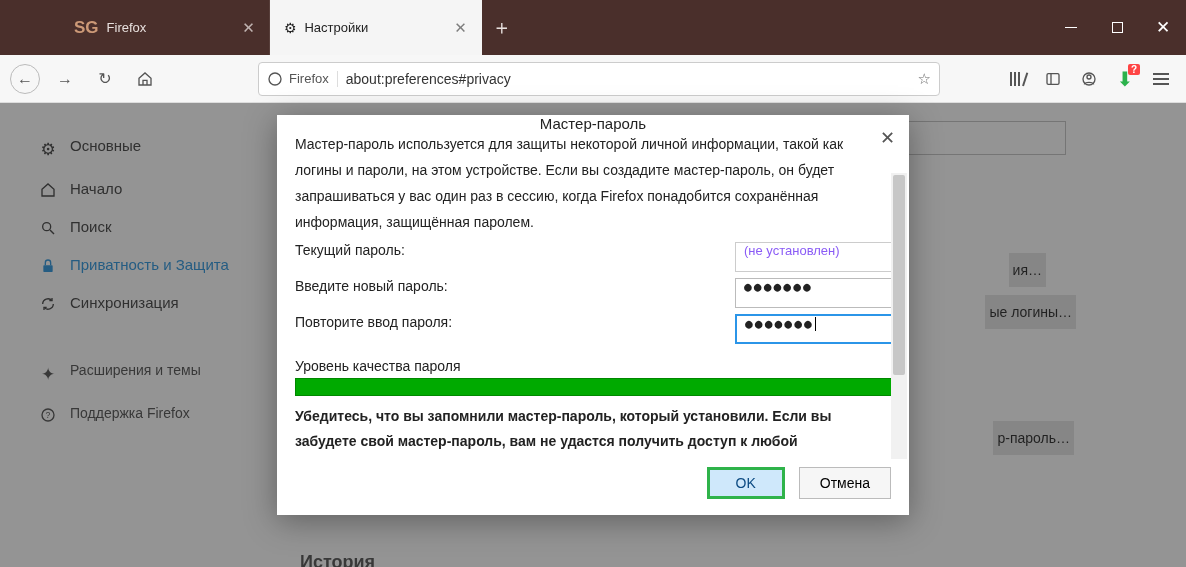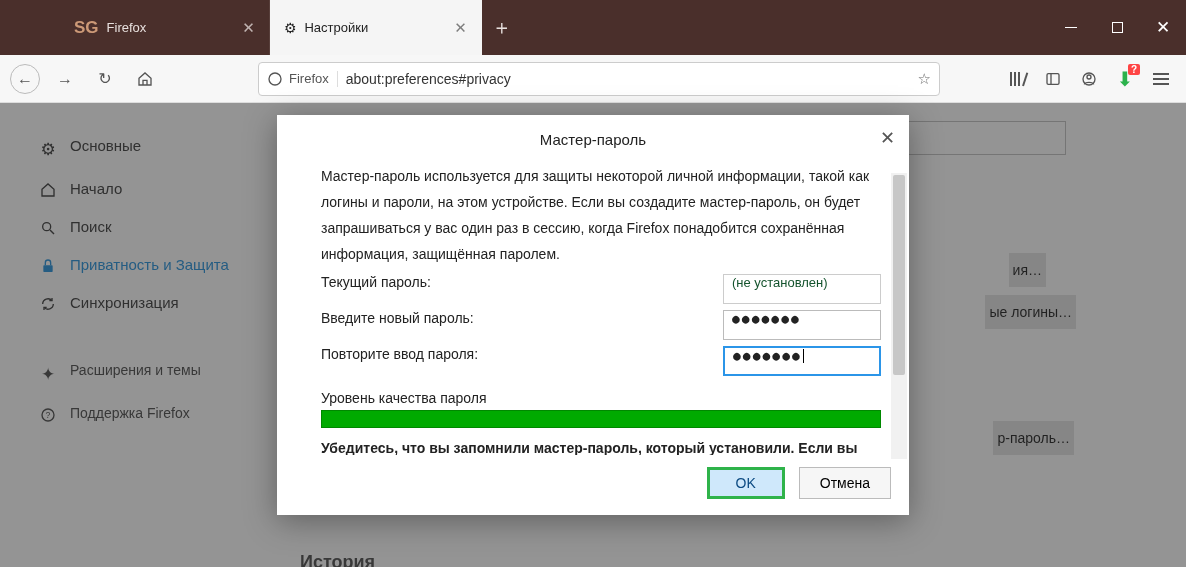--- a/index.html
+++ b/index.html
@@ -43,29 +43,29 @@
   .side-footer .side-item { font-size: 14px; color: #333; }
 
   .prefs-main { flex: 1; padding: 20px 40px; position: relative; }
   .search-box { position: absolute; top: 18px; right: 120px; width: 200px; height: 34px; border: 1px solid #bbb; background: #fff; display: flex; align-items: center; padding: 0 10px; font-size: 14px; color: #888; }
   .pref-btn { position: absolute; background: #e0e0e0; border: none; height: 34px; padding: 0 4px; font-size: 14px; cursor: pointer; }
   .history-label { position: absolute; bottom: -6px; left: 40px; font-size: 18px; font-weight: 600; color: #333; }
 
   
   .overlay { position: absolute; inset: 0; background: rgba(60,60,60,0.55); display: flex; justify-content: center; }
   .dialog { width: 632px; background: #fff; margin-top: 12px; box-shadow: 0 6px 30px rgba(0,0,0,.35); display: flex; flex-direction: column; max-height: 400px; }
-  .dlg-hdr { display: flex; align-items: center; justify-content: center; position: relative; padding: 16px 0; }
+  .dlg-hdr { display: flex; align-items: center; justify-content: center; position: relative; padding: 0 0; }
   .dlg-title { font-size: 15px; color: #222; }
   .dlg-close { position: absolute; right: 14px; top: 12px; font-size: 18px; color: #555; cursor: pointer; }
   .dlg-body { padding: 0 18px 0 18px; overflow-y: auto; font-size: 14px; color: #222; }
   .dlg-body p { line-height: 1.85; }
   .field-row { display: flex; justify-content: space-between; margin-top: 6px; }
   .field-label { }
   .field-input { width: 158px; height: 30px; border: 1px solid #bbb; padding: 0 8px; font-size: 13px; }
-  .field-input.readonly { background: #fff; color: #14532d; border-color: #ccc; }
+  .field-input.readonly { background: #fff; color: #8b5cf6; border-color: #ccc; }
   .field-input.focused { border: 2px solid #2b95e8; outline: none; }
   .field-input.pw { letter-spacing: 2px; font-weight: bold; }
   .dots { font-family: monospace; }
   .cursor { display:inline-block; width:1px; height:14px; background:#000; vertical-align:middle; margin-left:1px; }
   .quality-label { margin-top: 14px; }
   .quality-bar { height: 18px; background: #0a0; margin: 4px 0 8px 0; border: 1px solid #080; }
   .bold-warn { font-weight: bold; line-height:1.7; }
   .dlg-scrollbar { position: absolute; right: 2px; top: 58px; bottom: 56px; width: 16px; background: #f1f1f1; }
   .dlg-thumb { position: absolute; left: 2px; right: 2px; top: 2px; height: 200px; background: #c7c7c7; border-radius: 2px; }
   .dlg-footer { padding: 12px 18px 16px; display: flex; justify-content: flex-end; gap: 14px; }
@@ -237,21 +237,21 @@
       <div class="history-label">История</div>
     </div>
   </div>
 
   <div class="overlay">
     <div class="dialog" style="position:relative;">
       <div class="dlg-hdr">
         <span class="dlg-title">Мастер-пароль</span>
         <span class="dlg-close">✕</span>
       </div>
-      <div class="dlg-body" style="padding-right:28px;margin-left:26px;">
+      <div class="dlg-body" style="padding-right:16px;">
         <p>Мастер-пароль используется для защиты некоторой личной информации, такой как логины и пароли, на этом устройстве. Если вы создадите мастер-пароль, он будет запрашиваться у вас один раз в сессию, когда Firefox понадобится сохранённая информация, защищённая паролем.</p>
         <div class="field-row">
           <span class="field-label">Текущий пароль:</span>
           <div class="field-input readonly"><span>(не установлен)</span></div>
         </div>
         <div class="field-row">
           <span class="field-label">Введите новый пароль:</span>
           <div class="field-input pw"><span class="dots">●●●●●●●</span></div>
         </div>
         <div class="field-row">

